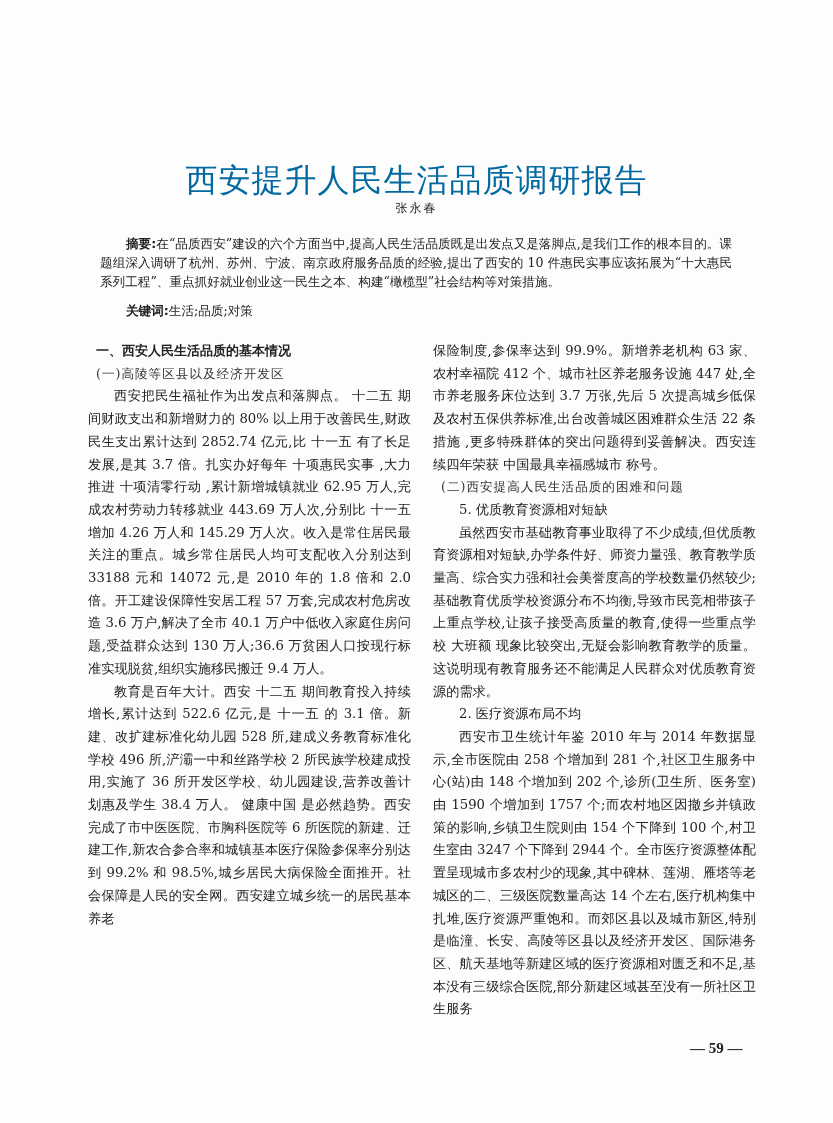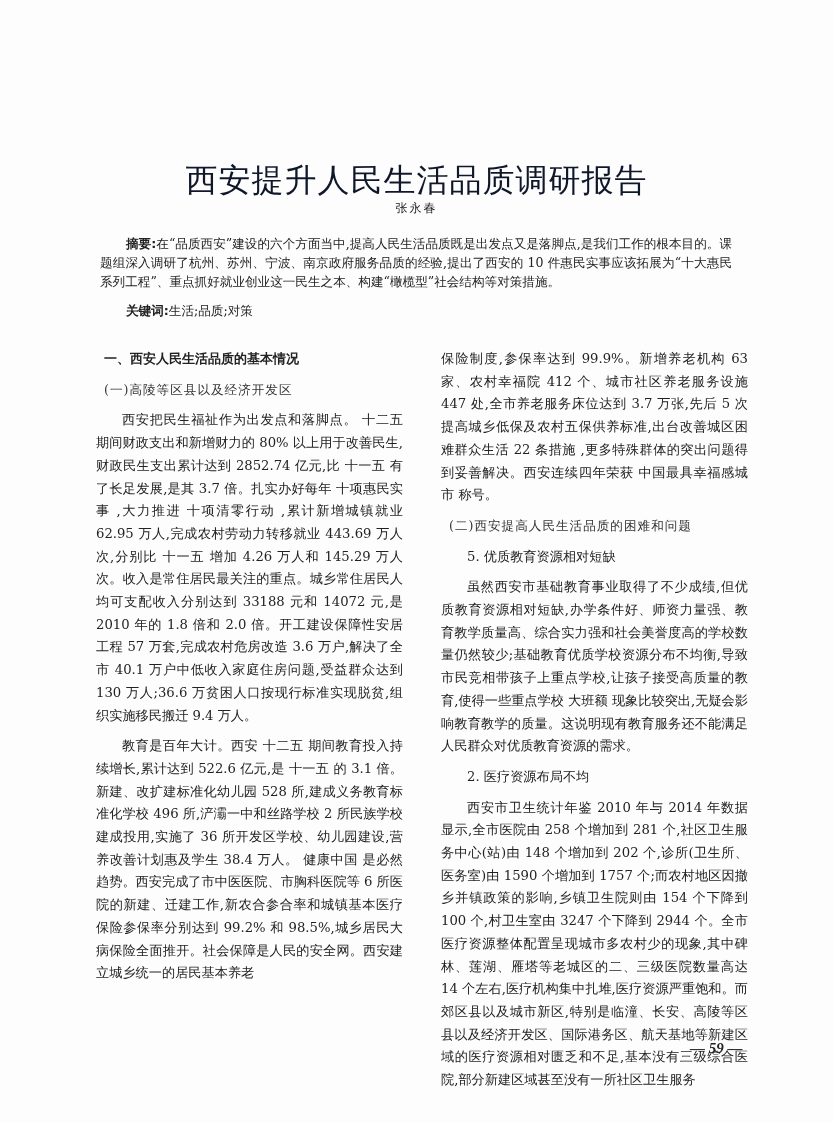--- a/index.html
+++ b/index.html
@@ -17,21 +17,21 @@
     }
     .title {
       position: absolute;
       top: 138px;
       left: 0;
       width: 833px;
       text-align: center;
       font-size: 32px;
       letter-spacing: 1px;
       font-weight: normal;
-      color: #0f172a;
+      color: #0369a1;
     }
     .author {
       position: absolute;
       top: 200px;
       left: 0;
       width: 833px;
       text-align: center;
       font-size: 12px;
       letter-spacing: 2px;
     }
@@ -62,21 +62,21 @@
       width: 668px;
       display: flex;
       justify-content: space-between;
     }
     .col {
       width: 323px;
       font-size: 13.2px;
       line-height: 22.7px;
       text-align: justify;
     }
-    .col p { margin: 8px; }
+    .col p { margin: 0; }
     .col .para { text-indent: 26px; }
     .col .h1 {
       font-family: "DejaVu Sans", "Liberation Sans", sans-serif;
       font-weight: bold;
       font-size: 13px;
       padding-left: 8px;
     }
     .col .h2 {
       padding-left: 8px;
       font-size: 12.6px;
@@ -86,21 +86,20 @@
     .col .h3 {
       padding-left: 26px;
     }
     .page-num {
       position: absolute;
       top: 1040px;
       left: 690px;
       font-size: 15px;
       font-weight: bold;
       font-family: "Liberation Serif", serif;
-      font-style: italic;
     }
   </style>
 </head>
 <body>
 
 <h1 class="title">西安提升人民生活品质调研报告</h1>
 <div class="author">张永春</div>
 
 <div class="abstract">
   <p class="indent"><span class="lbl">摘要</span><span class="lbl">:</span><span>在“品质西安”建设的六个方面当中,提高人民生活品质既是出发点又是落脚点,是我们工作的根本目的。课题组深入调研了杭州、苏州、宁波、南京政府服务品质的经验,提出了西安的 10 件惠民实事应该拓展为“十大惠民系列工程”、重点抓好就业创业这一民生之本、构建“橄榄型”社会结构等对策措施。</span></p>

